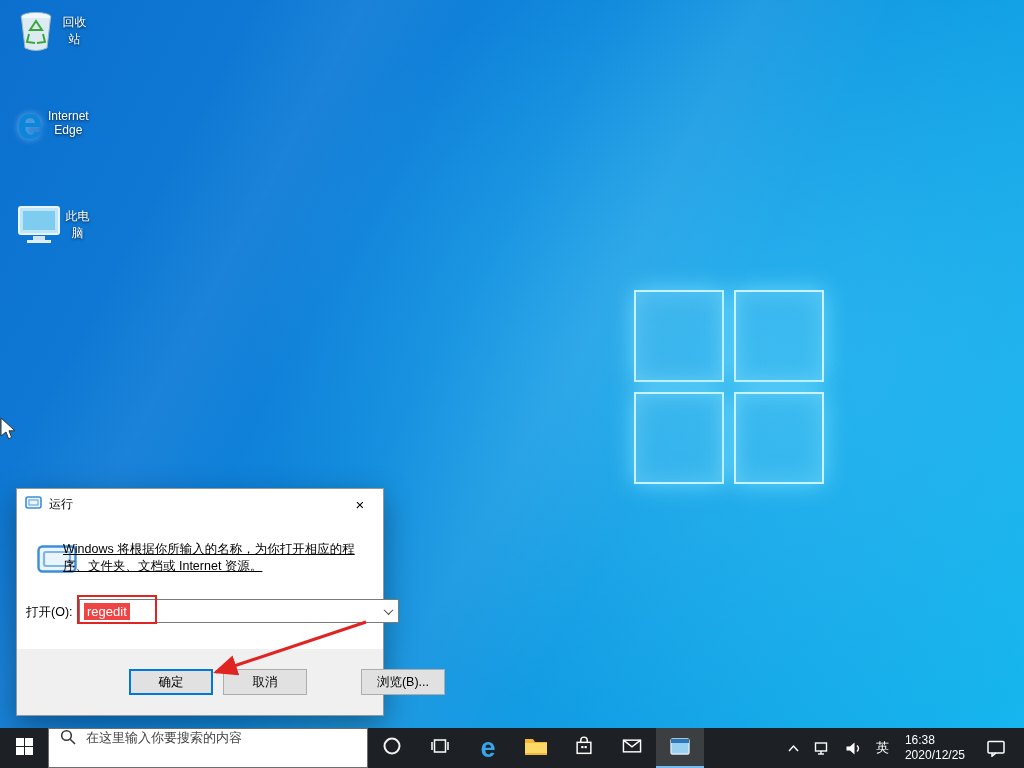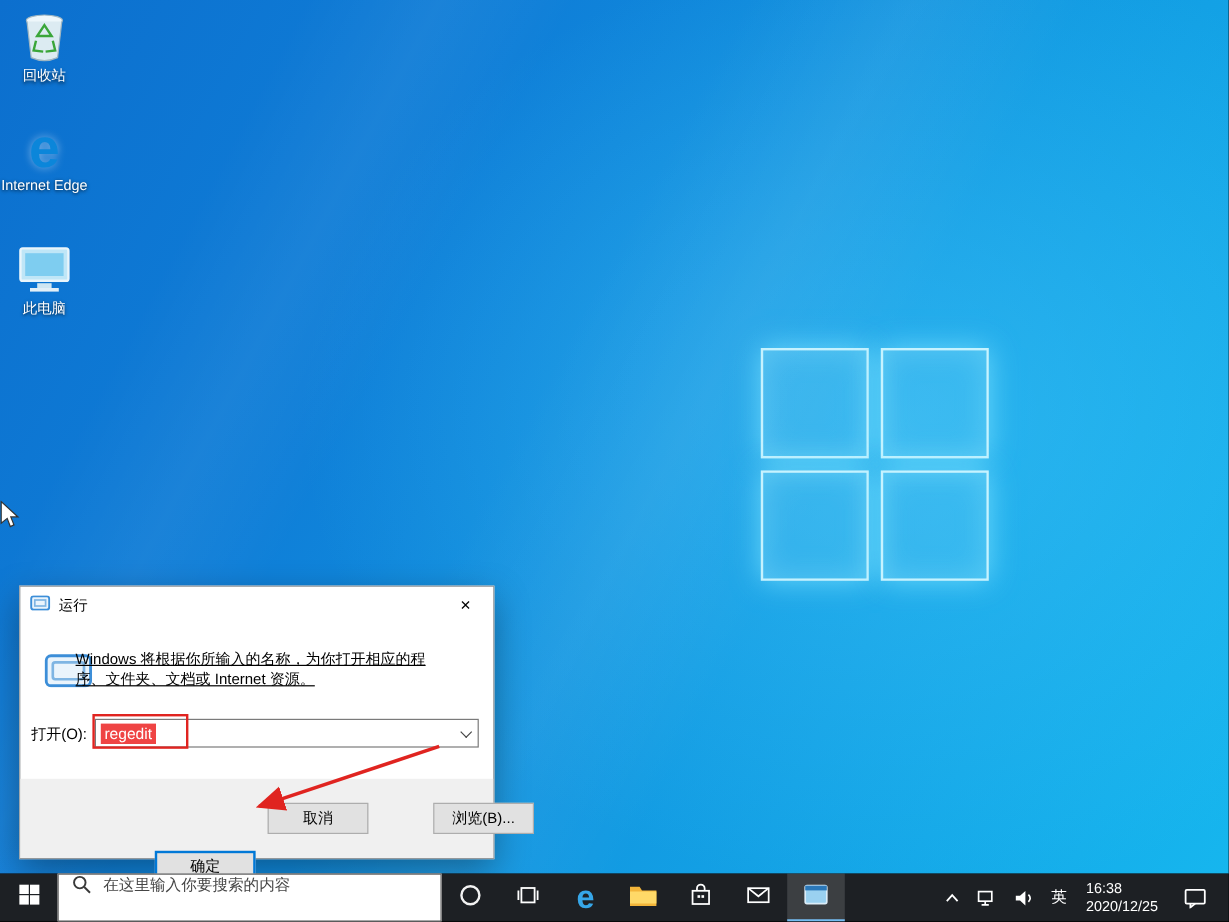--- a/index.html
+++ b/index.html
@@ -24,35 +24,35 @@
     position: absolute; left: 634px; top: 290px; width: 190px; height: 194px;
     display: grid; grid-template-columns: 1fr 1fr; grid-template-rows: 1fr 1fr; gap: 10px;
   }
   .win-logo .pane {
     border: 2px solid rgba(205,246,255,0.95);
     background: rgba(145,228,255,0.18);
     box-shadow: 0 0 22px rgba(120,225,255,0.8), inset 0 0 26px rgba(165,238,255,0.32);
   }
 
   .desktop-icon {
-    position: absolute; left: 0; width: 74px;
-    display: flex; flex-direction: column; align-items: center; gap: 3px;
+    position: absolute; left: 16px; width: 74px;
+    display: flex; align-items: center; gap: 3px;
     color: #fff; font-size: 12px; text-align: center;
     text-shadow: 0 1px 3px rgba(0,0,0,0.8); cursor: default;
   }
   .di-recycle { top: 10px; }
   .di-edge    { top: 102px; }
   .di-pc      { top: 204px; }
   .di-glyph { width: 46px; height: 42px; display: flex; align-items: center; justify-content: center; }
   .edge-e { font-size: 46px; font-weight: bold; line-height: 40px; color: #0b86da;
             text-shadow: 0 0 7px rgba(255,255,255,0.45); font-family: "Liberation Sans", sans-serif; }
 
   
   .run-dialog {
-    position: absolute; left: 16px; top: 488px; width: 396px; height: 228px;
+    position: absolute; left: 16px; top: 488px; width: 368px; height: 228px;
     background: #fff; border: 1px solid #93989c; box-shadow: 0 10px 28px rgba(0,0,0,0.35);
     z-index: 10; font-size: 12.5px; color: #000;
   }
   .dlg-titlebar { height: 30px; display: flex; align-items: center; padding-left: 8px; }
   .dlg-title { margin-left: 7px; font-size: 12px; }
   .dlg-close {
     margin-left: auto; width: 46px; height: 30px;
     display: flex; align-items: center; justify-content: center;
     font-size: 15px; cursor: default;
   }
@@ -65,21 +65,21 @@
   }
   .combo-text { margin-left: 4px; font-size: 13px; background: #ef4444; color: #fff; padding: 1px 3px; }
   .combo-dd { margin-left: auto; width: 19px; height: 100%; display: flex; align-items: center; justify-content: center; }
   .chev { width: 7px; height: 7px; border-right: 1.5px solid #444; border-bottom: 1.5px solid #444; transform: rotate(45deg) translate(-1px,-1px); }
   .dlg-footer { position: absolute; left: 0; right: 0; bottom: 0; height: 66px; background: #f0f0f0; }
   .btn {
     position: absolute; top: 20px; width: 84px; height: 26px;
     background: #e1e1e1; border: 1px solid #adadad; font-size: 12.5px;
     display: flex; align-items: center; justify-content: center; cursor: default;
   }
-  .btn-ok { left: 112px; border: 2px solid #0078d7; margin-top: 40px; }
+  .btn-ok { left: 112px; border: 2px solid #0078d7; }
   .btn-cancel { left: 206px; }
   .btn-browse { left: 300px; margin-left: 44px; }
 
   
   .anno-rect {
     position: absolute; left: 77px; top: 595px; width: 80px; height: 29px;
     border: 2px solid #e02420; z-index: 20; pointer-events: none;
   }
   .anno-arrow { position: absolute; left: 196px; top: 612px; z-index: 20; pointer-events: none; }
 

